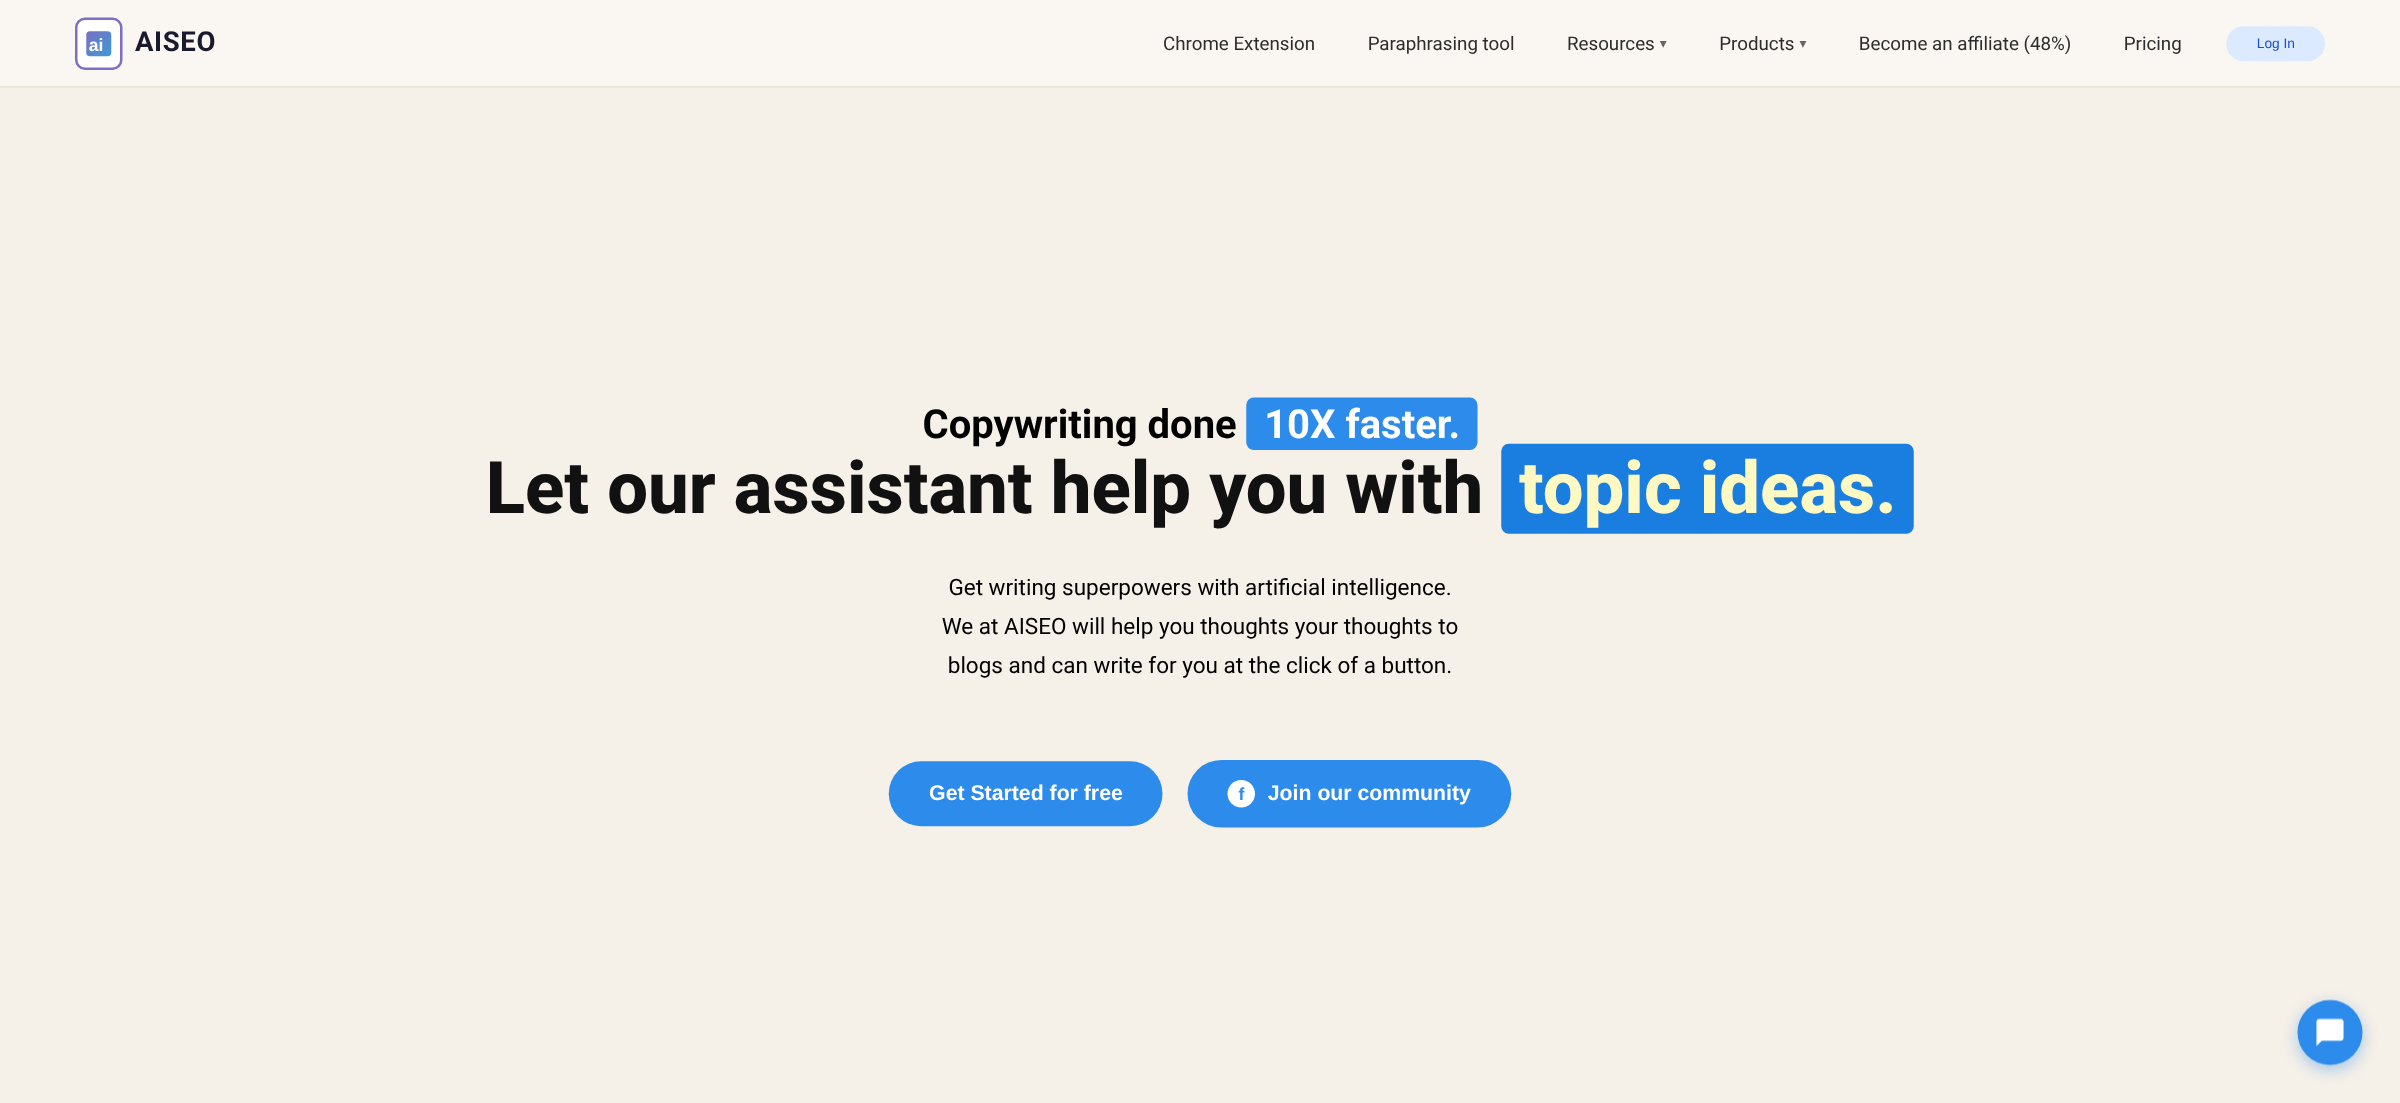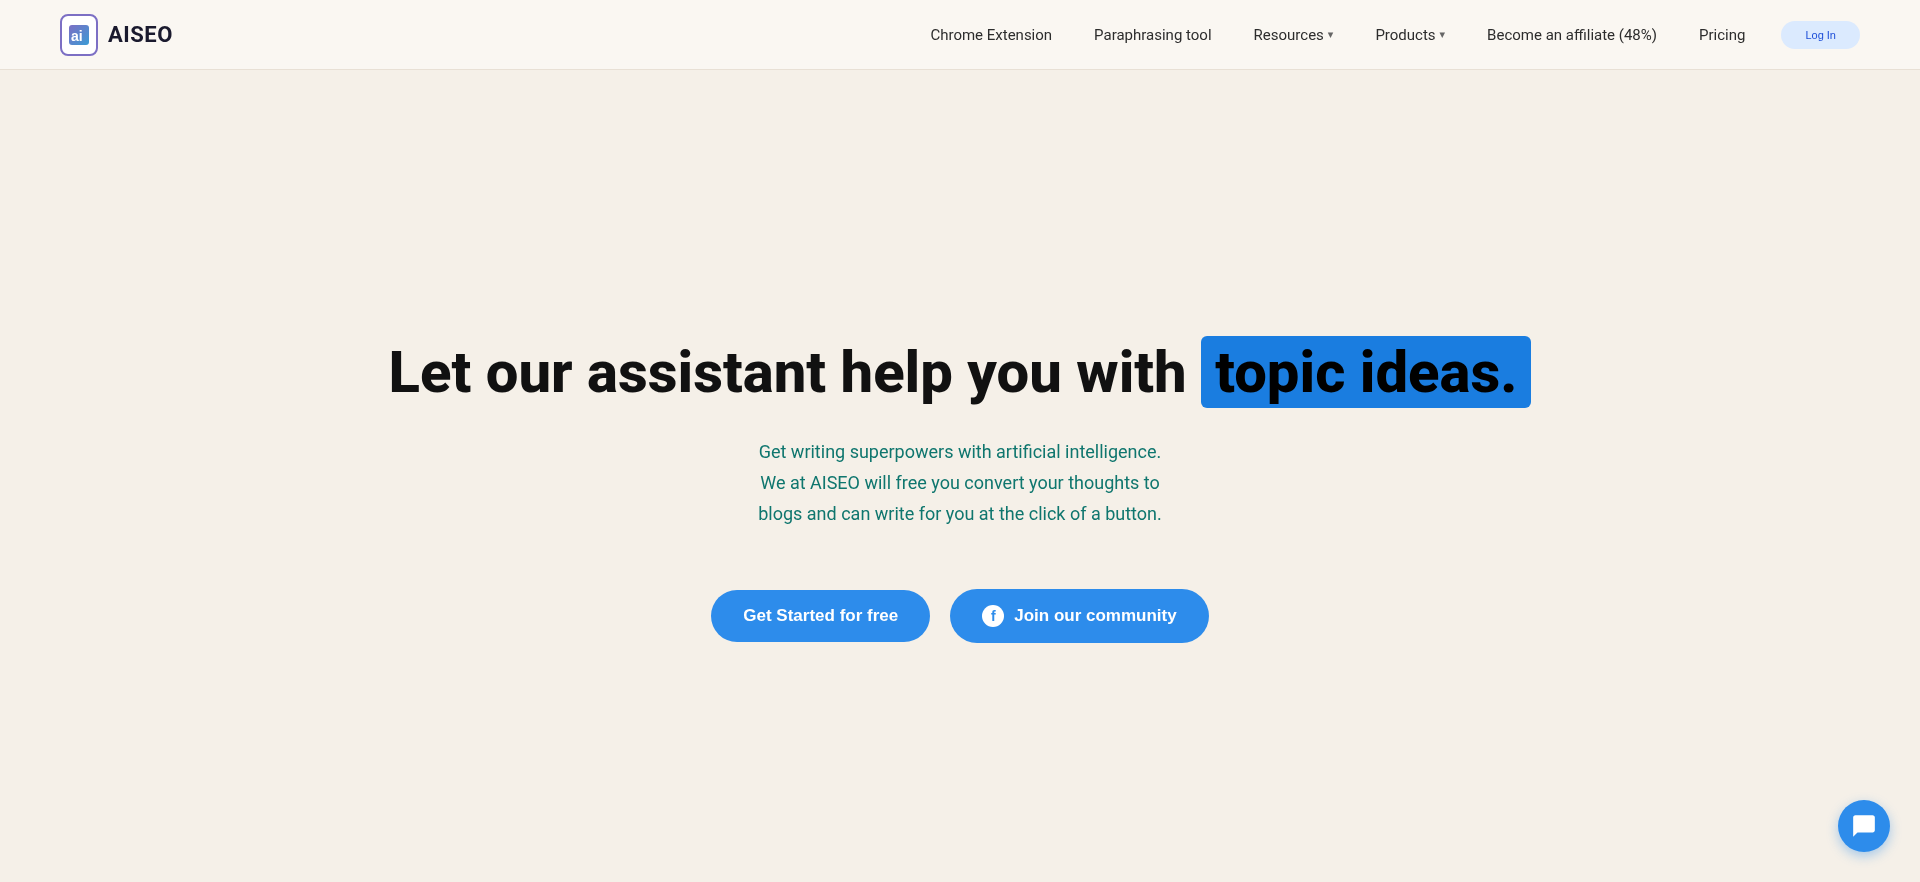--- a/index.html
+++ b/index.html
@@ -114,29 +114,29 @@
     .highlight-blue {
       background-color: #2d8ceb;
       color: white;
       padding: 2px 14px;
       border-radius: 6px;
       display: inline;
     }
 
     .highlight-blue-light {
       background-color: #1a7de0;
-      color: #000000;
+      color: #fef9c3;
       padding: 2px 14px;
       border-radius: 6px;
       display: inline;
     }
 
     .hero-description {
       font-size: 18px;
-      color: #0f766e;
+      color: #000000;
       line-height: 1.7;
       max-width: 580px;
       margin-bottom: 60px;
     }
 
     .cta-buttons {
       display: flex;
       gap: 20px;
       align-items: center;
       flex-wrap: wrap;
@@ -237,26 +237,29 @@
       <span>Products</span>
       <span class="chevron">▾</span>
     </a>
     <a class="nav-link">Become an affiliate (48%)</a>
     <a class="nav-link">Pricing</a>
     <button class="login-btn">Log In</button>
   </nav>
 </header>
 
 <main>
+  <h1>
+    <span>Copywriting done </span><span class="highlight-blue">10X faster.</span>
+  </h1>
   <h1 class="hero-title-line2">
     <span>Let our assistant help you with </span><span class="highlight-blue-light">topic ideas.</span>
   </h1>
   <p class="hero-description">
     <span>Get writing superpowers with artificial intelligence.</span><br>
-    <span>We at AISEO will free you convert your thoughts to</span><br>
+    <span>We at AISEO will help you thoughts your thoughts to</span><br>
     <span>blogs and can write for you at the click of a button.</span>
   </p>
   <div class="cta-buttons">
     <button class="btn-get-started">Get Started for free</button>
     <button class="btn-community">
       <span class="fb-icon">f</span>
       <span>Join our community</span>
     </button>
   </div>
 </main>

